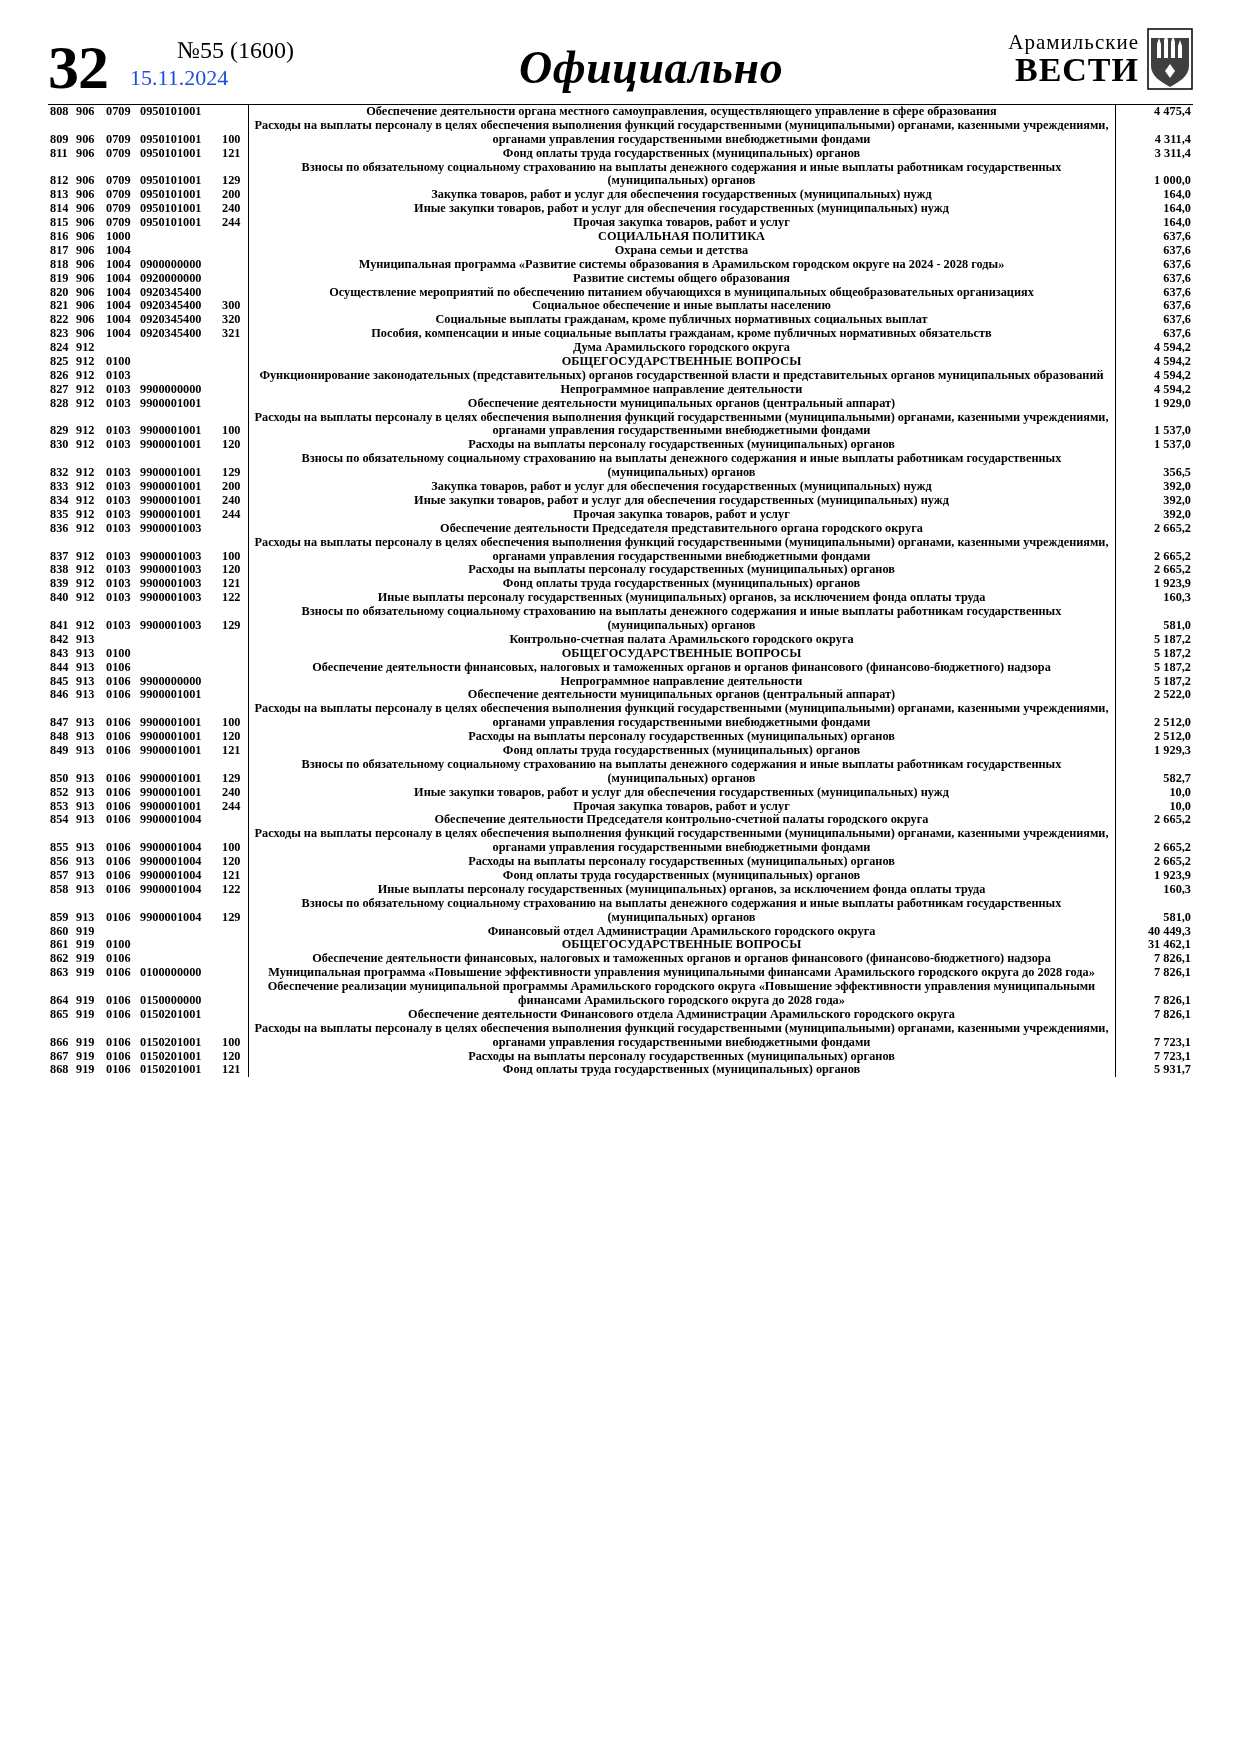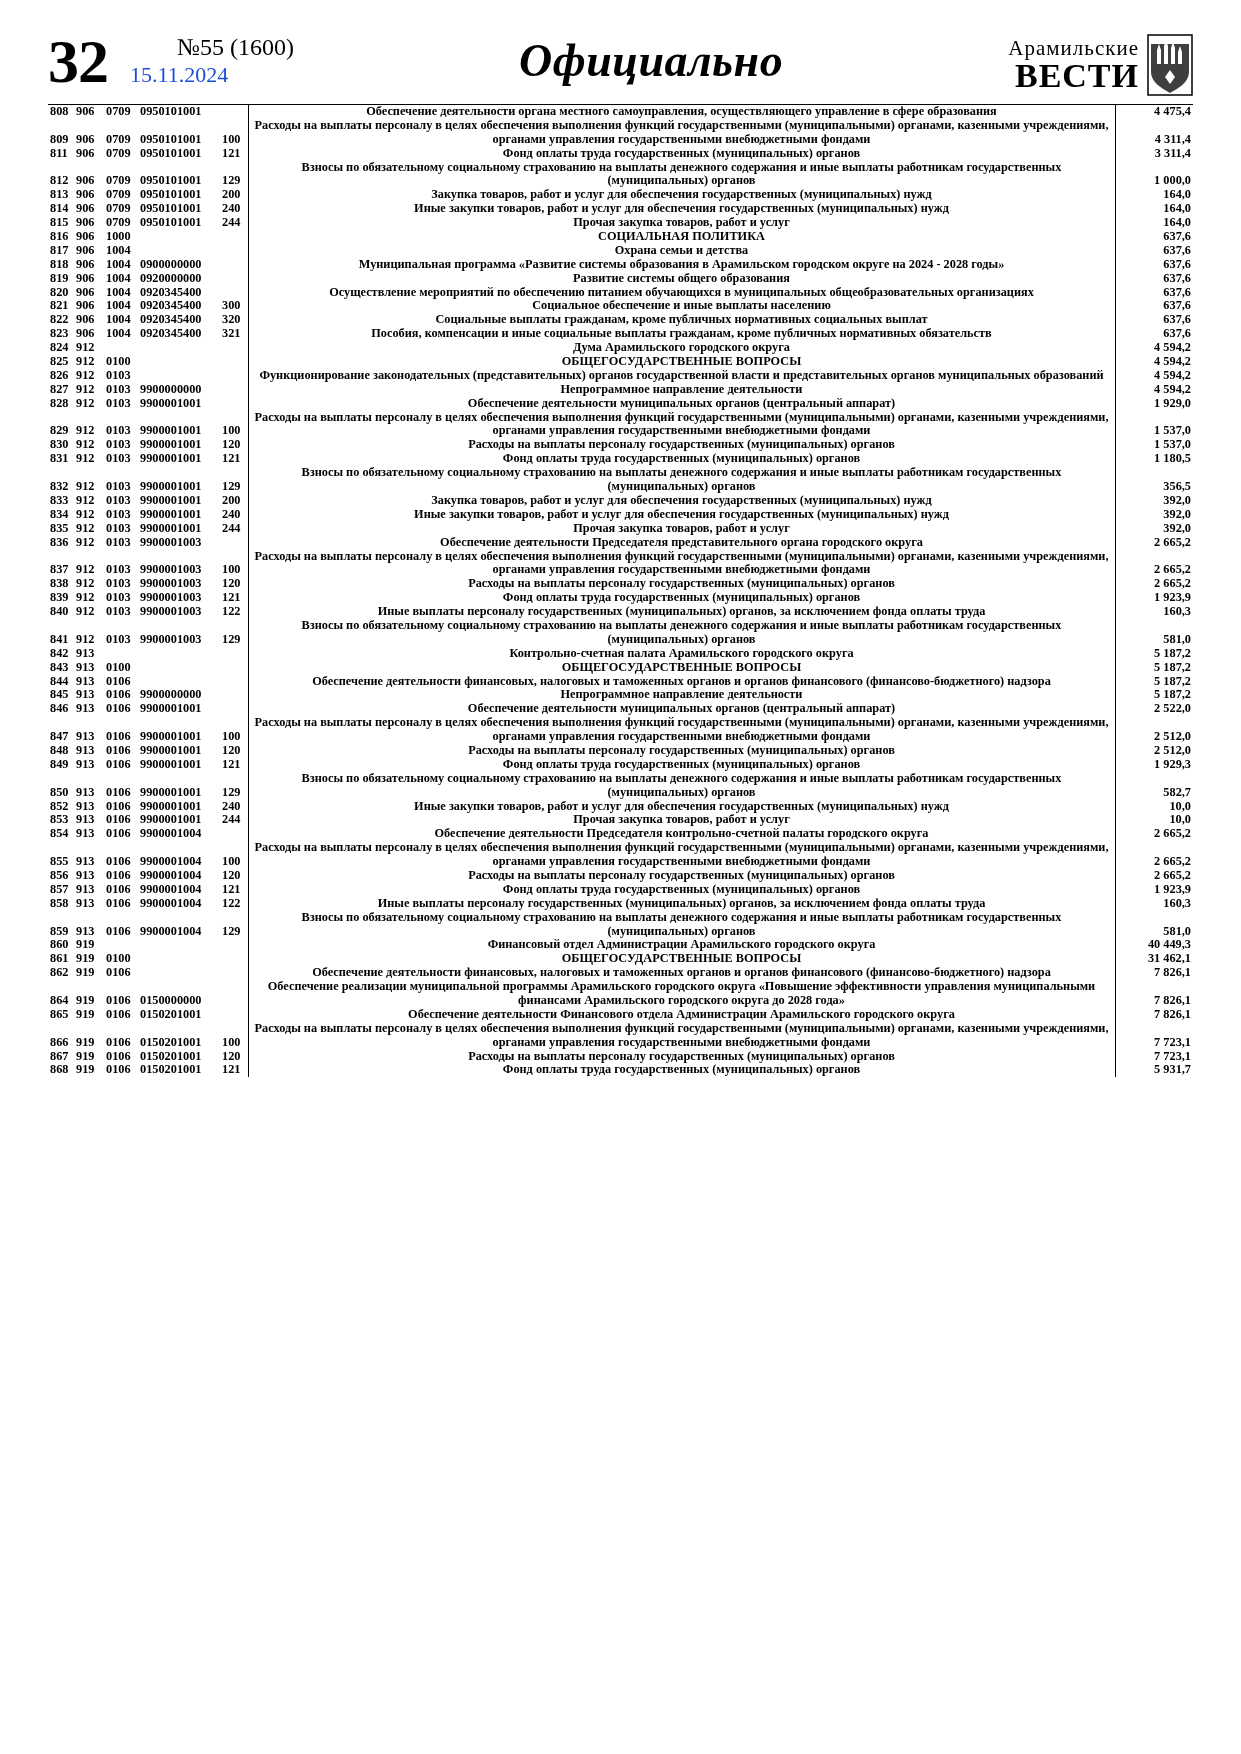--- a/index.html
+++ b/index.html
@@ -9,21 +9,21 @@
     height: 1754px;
     background: #ffffff;
     font-family: "Liberation Serif", serif;
     color: #000;
   }
   .page { position: relative; width: 1241px; height: 1754px; padding: 0 48px; }
 
   
   .masthead {
     display: flex;
-    align-items: flex-start;
+    align-items: flex-end;
     padding-top: 34px;
     height: 96px;
   }
   .page-number {
     font-family: "Liberation Serif", serif;
     font-weight: bold;
     font-size: 62px;
     line-height: 0.9;
     letter-spacing: -1px;
     margin-right: 22px;
@@ -345,29 +345,20 @@
         <tr>
           <td class="c-num">830</td>
           <td class="c-vedom">912</td>
           <td class="c-razdel">0103</td>
           <td class="c-csr">9900001001</td>
           <td class="c-vr">120</td>
           <td class="c-name vline-left vline-right">Расходы на выплаты персоналу государственных (муниципальных) органов</td>
           <td class="c-sum">1 537,0</td>
         </tr>
         <tr>
-          <td class="c-num">831</td>
-          <td class="c-vedom">912</td>
-          <td class="c-razdel">0103</td>
-          <td class="c-csr">9900001001</td>
-          <td class="c-vr">121</td>
-          <td class="c-name vline-left vline-right">Фонд оплаты труда государственных (муниципальных) органов</td>
-          <td class="c-sum">1 180,5</td>
-        </tr>
-        <tr>
           <td class="c-num">832</td>
           <td class="c-vedom">912</td>
           <td class="c-razdel">0103</td>
           <td class="c-csr">9900001001</td>
           <td class="c-vr">129</td>
           <td class="c-name vline-left vline-right">Взносы по обязательному социальному страхованию на выплаты денежного содержания и иные выплаты работникам государственных (муниципальных) органов</td>
           <td class="c-sum">356,5</td>
         </tr>
         <tr>
           <td class="c-num">833</td>
@@ -624,20 +615,29 @@
         <tr>
           <td class="c-num">862</td>
           <td class="c-vedom">919</td>
           <td class="c-razdel">0106</td>
           <td class="c-csr"></td>
           <td class="c-vr"></td>
           <td class="c-name vline-left vline-right">Обеспечение деятельности финансовых, налоговых и таможенных органов и органов финансового (финансово-бюджетного) надзора</td>
           <td class="c-sum">7 826,1</td>
         </tr>
         <tr>
+          <td class="c-num">863</td>
+          <td class="c-vedom">919</td>
+          <td class="c-razdel">0106</td>
+          <td class="c-csr">0100000000</td>
+          <td class="c-vr"></td>
+          <td class="c-name vline-left vline-right">Муниципальная программа «Повышение эффективности управления муниципальными финансами Арамильского городского округа до 2028 года»</td>
+          <td class="c-sum">7 826,1</td>
+        </tr>
+        <tr>
           <td class="c-num">864</td>
           <td class="c-vedom">919</td>
           <td class="c-razdel">0106</td>
           <td class="c-csr">0150000000</td>
           <td class="c-vr"></td>
           <td class="c-name vline-left vline-right">Обеспечение реализации муниципальной программы Арамильского городского округа «Повышение эффективности управления муниципальными финансами Арамильского городского округа до 2028 года»</td>
           <td class="c-sum">7 826,1</td>
         </tr>
         <tr>
           <td class="c-num">865</td>

